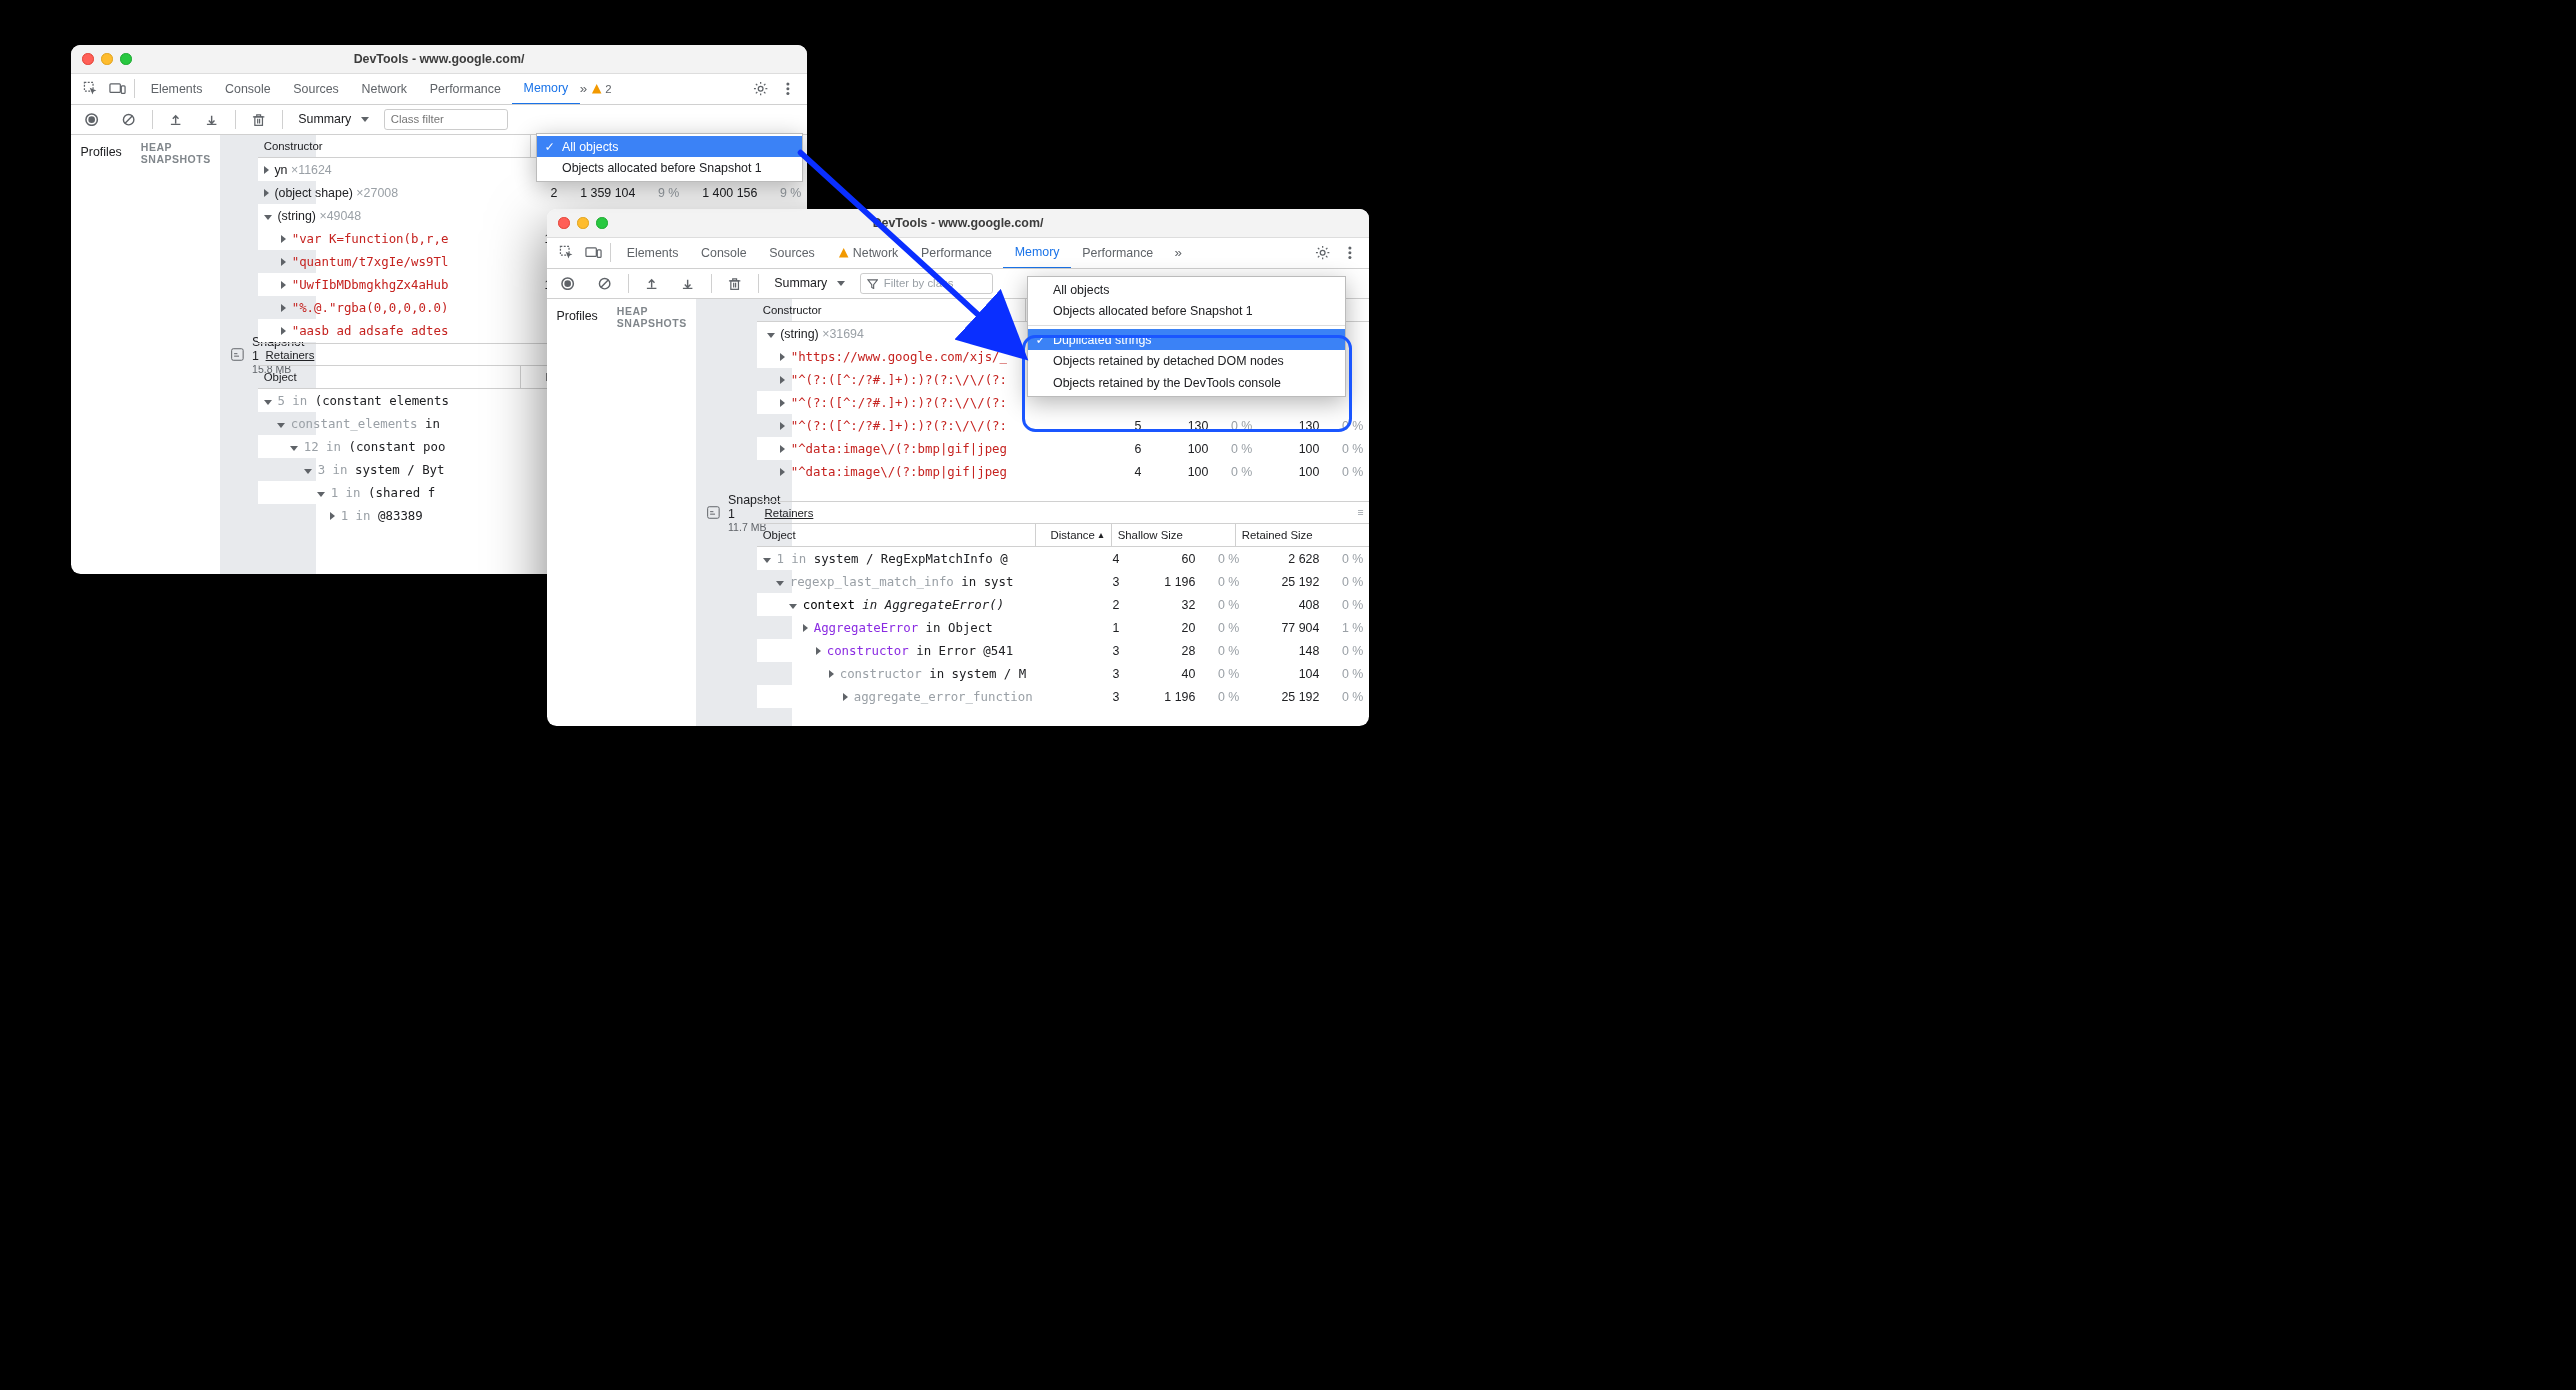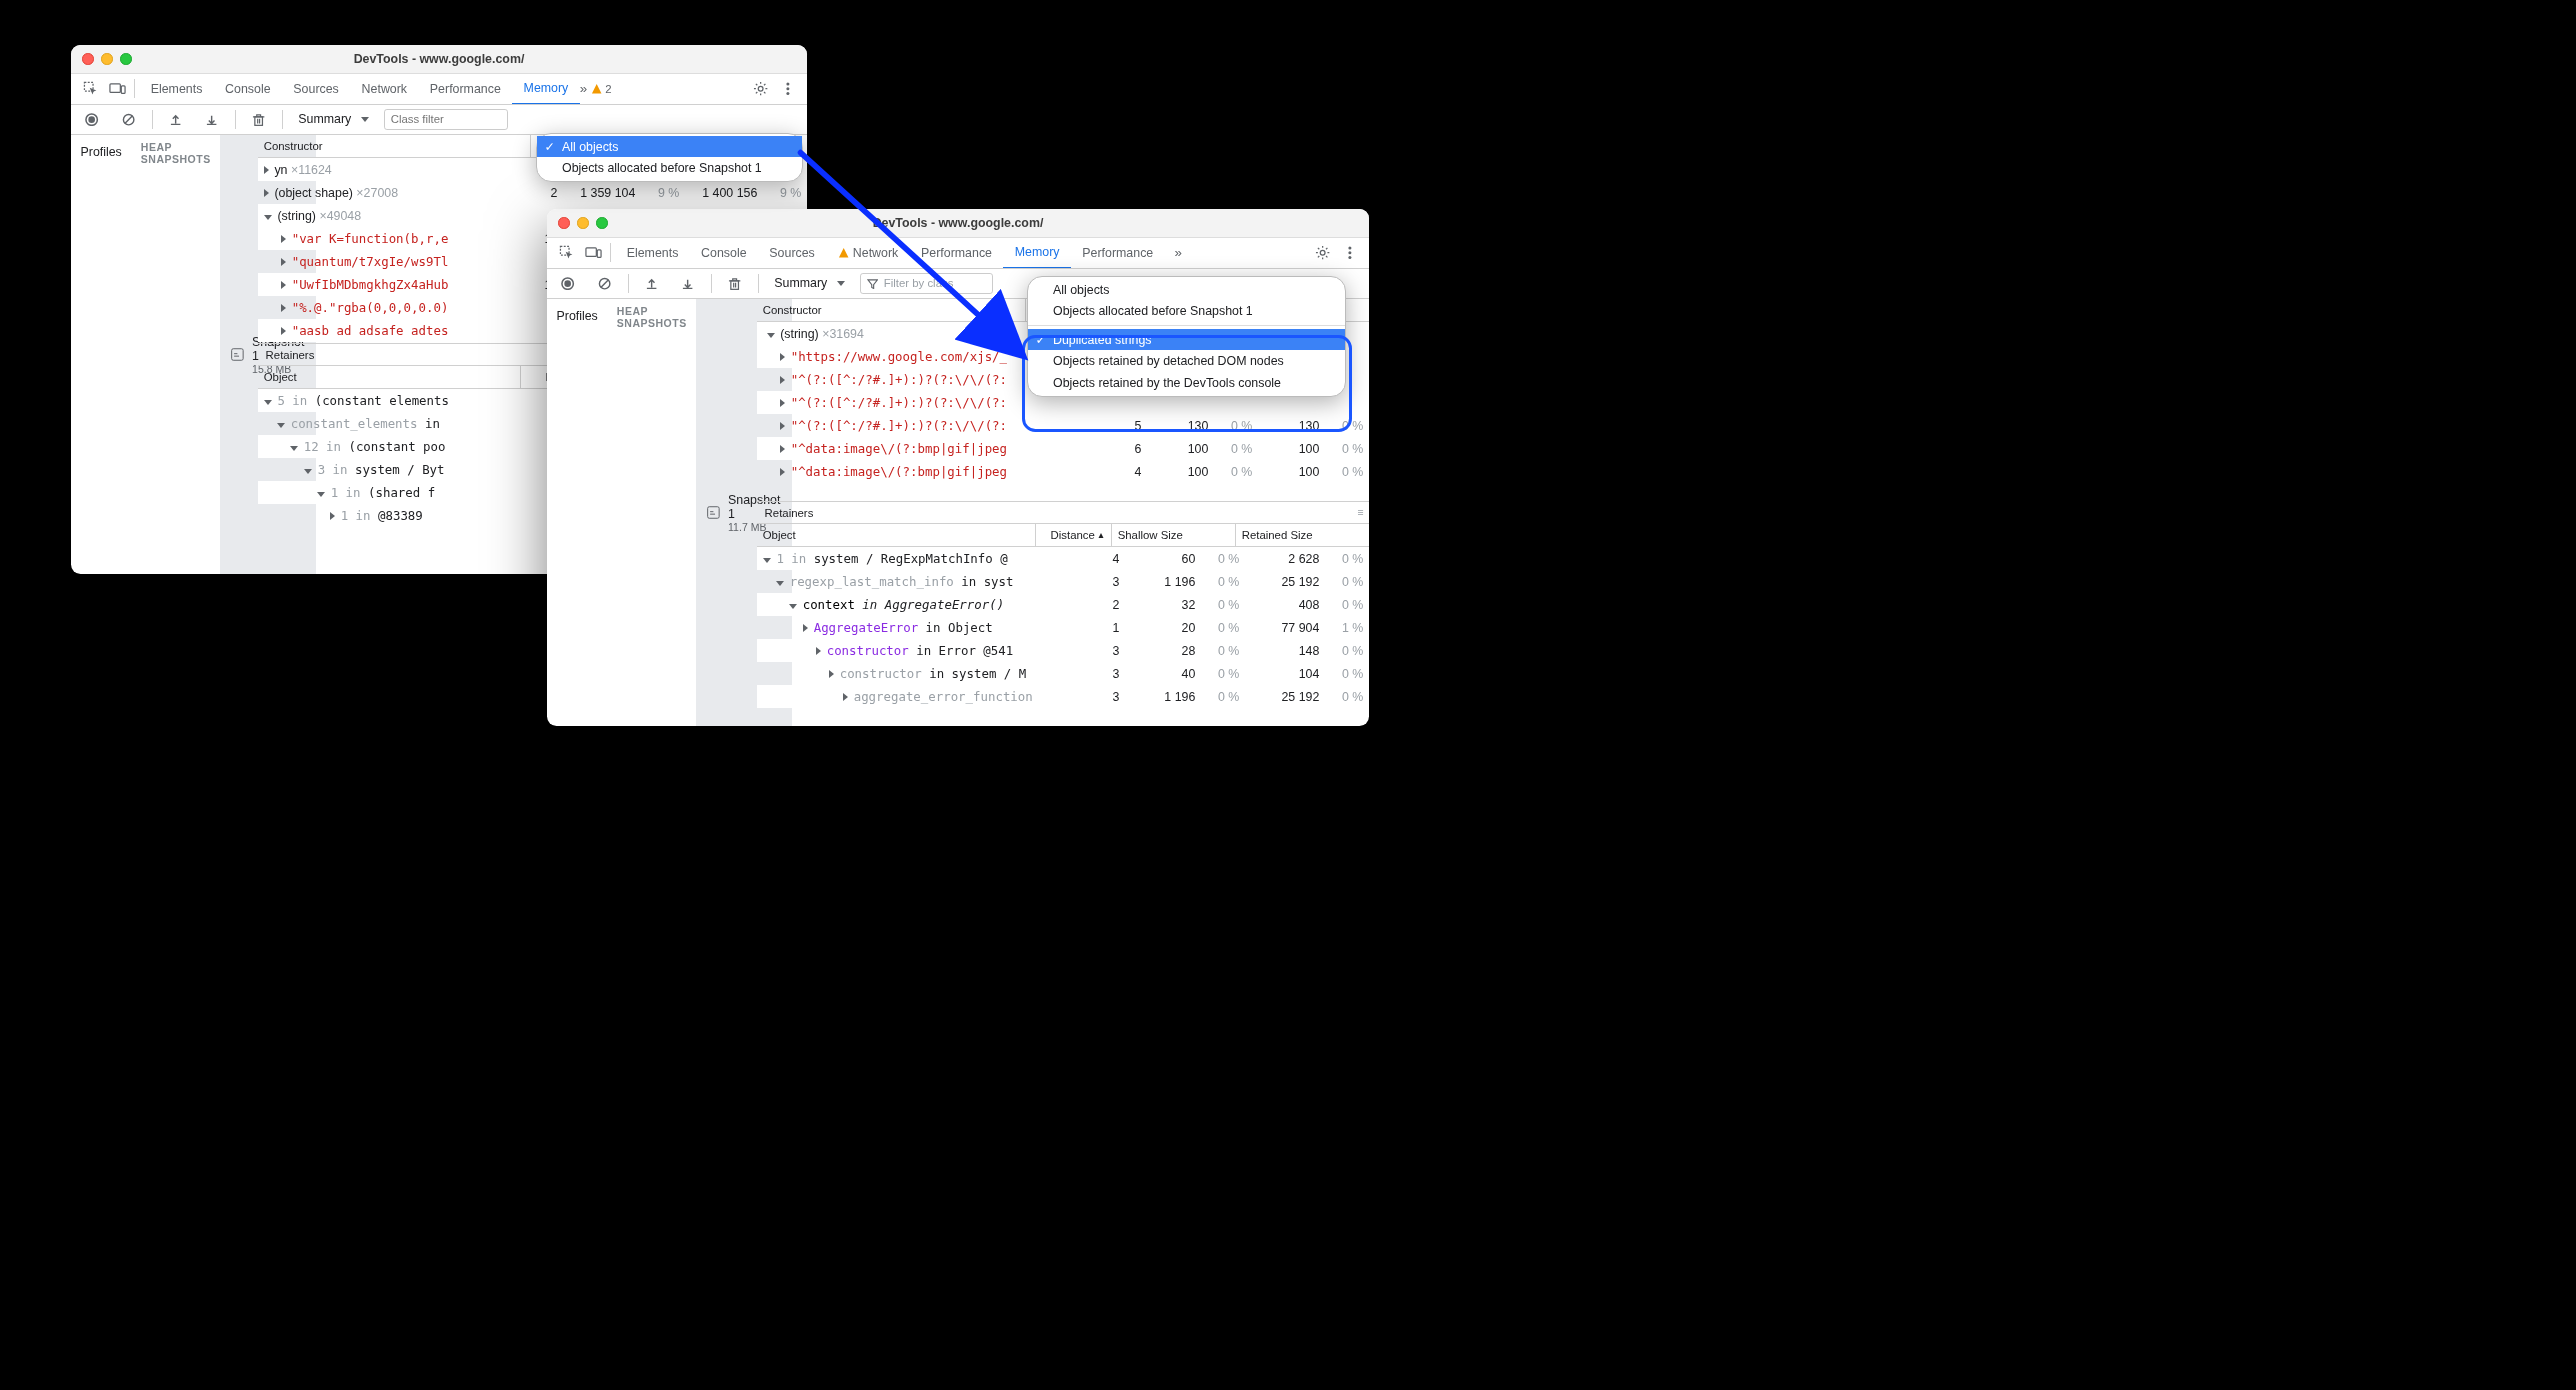--- a/index.html
+++ b/index.html
@@ -77,23 +77,23 @@
   .rows { flex:1; overflow:auto; font-size:12.4px; }
   .row { display:flex; height:23px; align-items:center; }
   .row:nth-child(odd) { background:#fff; }
   .cell { padding:0 5.7px; overflow:hidden; white-space:nowrap; text-overflow:ellipsis; }
   .cell.num { text-align:right; font-variant-numeric: tabular-nums;}
   .cell.pct { text-align:right; color:#9aa0a6; width:44px;}
   .mono { font-family: ui-monospace, SFMono-Regular, Menlo, Consolas, monospace; }
   .red { color:#c5221f; }
   .dim { color:#9aa0a6; }
   .str { color:#c5221f; }
-  .retainers-hdr { height:23px; display:flex; align-items:center; padding:0 7.6px; border-top:1px solid #d0d0d0; border-bottom:1px solid #d0d0d0; font-size:11.4px;}
+  .retainers-hdr { height:23px; display:flex; align-items:center; padding:0 7.6px; border-top:1px solid #d0d0d0; border-bottom:1px solid #d0d0d0; font-size:11.4px;text-decoration:underline;}
   .dropdown {
-    position:absolute; background:#fff; border:1px solid #bbb; border-radius:15px;
+    position:absolute; background:#fff; border:1px solid #bbb; border-radius:0;
     box-shadow: 0 5.7px 23px rgba(0,0,0,.3); font-size:12.4px; padding:1.9px 0;
     z-index:50;
   }
   .dropdown .opt { padding:3.8px 19px 3.8px 25px; white-space:nowrap; display:flex; align-items:center;}
   .dropdown .opt.sel { background:#3b82f6; color:#fff; }
   .dropdown .opt.sel::before { content:"✓"; position:absolute; left:7.6px; }
   .spacer { flex:1; }
   svg { display:block; }
   .arrow-annot { position:absolute; z-index:60; pointer-events:none;}
   .highlight-box { position:absolute; border:3.8px solid #1a56ff; border-radius:13.3px; z-index:55; pointer-events:none;}

